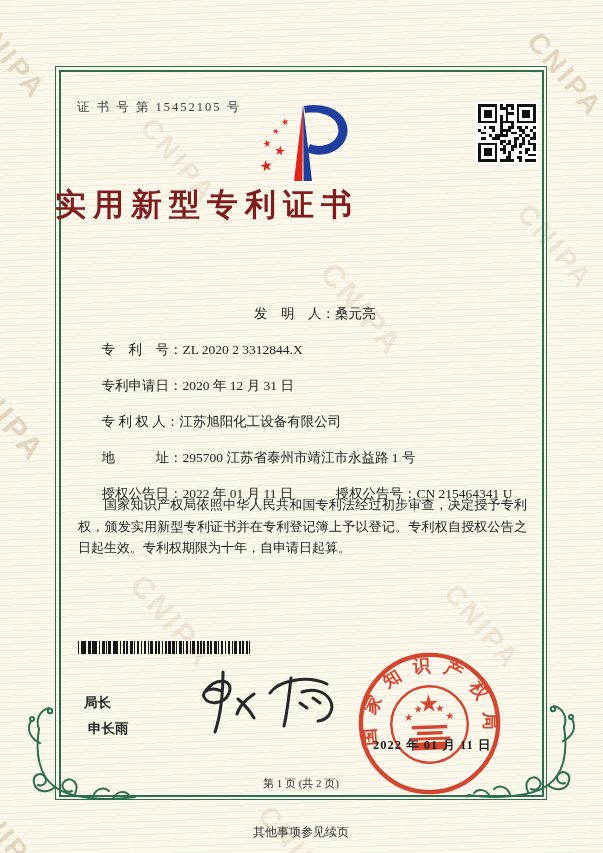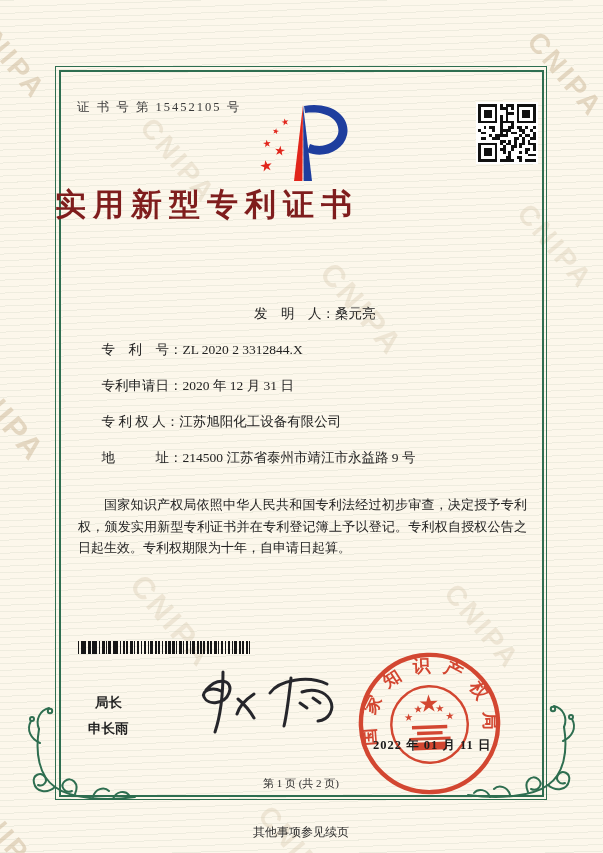--- a/index.html
+++ b/index.html
@@ -50,21 +50,21 @@
     text-align:justify;color:#232323;
   }
   .paras p{margin:0;text-indent:2em;}
   .barcode{
     left:78px;top:641px;width:172px;height:13px;
     background:
       repeating-linear-gradient(90deg,#161616 0 1.5px,transparent 1.5px 3.5px),
       repeating-linear-gradient(90deg,#161616 0 1px,transparent 1px 6px),
       repeating-linear-gradient(90deg,transparent 0 4px,#161616 4px 5.5px,transparent 5.5px 11px);
   }
-  .signer-title{left:95px;top:694px;font:600 13.5px "Liberation Sans",sans-serif;color:#222;}
+  .signer-title{left:84px;top:694px;font:600 13.5px "Liberation Sans",sans-serif;color:#222;}
   .signer-name{left:88px;top:720px;font:600 13.5px "Liberation Sans",sans-serif;color:#222;}
   .signature{left:178px;top:666px;width:172px;height:78px;}
   .signature path{stroke:#26262b;stroke-width:3;fill:none;stroke-linecap:round;stroke-linejoin:round;}
   .seal{left:356px;top:650px;width:147px;height:147px;opacity:.93;transform:rotate(-2deg);}
   .seal .red-stroke{stroke:var(--seal-red,#d03a24);fill:none;}
   .seal .red-fill{fill:var(--seal-red,#d03a24);}
   .seal text{font-family:"Liberation Sans",sans-serif;font-weight:700;}
   .seal-date{left:373px;top:737px;font-size:12.5px;font-weight:700;letter-spacing:1px;color:#1c1c1c;white-space:pre;z-index:4;}
   .page-info{left:55px;top:776px;width:492px;text-align:center;font-size:11px;color:#2e2e2e;white-space:pre;}
   .cont-note{left:55px;top:812px;width:492px;text-align:center;font-size:12px;color:#2e2e2e;white-space:pre;margin-top:12px;}
@@ -248,21 +248,24 @@
   <div class="abs field-row" style="top:325px;">
     <span class="flabel">专　利　号：</span><span class="fvalue">ZL 2020 2 3312844.X</span>
   </div>
   <div class="abs field-row" style="top:361px;">
     <span class="flabel">专利申请日：</span><span class="fvalue">2020 年 12 月 31 日</span>
   </div>
   <div class="abs field-row" style="top:397px;font-family:Liberation Serif, serif;">
     <span class="flabel">专 利 权 人：</span><span class="fvalue">江苏旭阳化工设备有限公司</span>
   </div>
   <div class="abs field-row" style="top:433px;">
-    <span class="flabel">地　　　址：</span><span class="fvalue">214500 江苏省泰州市靖江市永益路 9 号</span>
+    <span class="flabel">地　　　址：</span><span class="fvalue">295700 江苏省泰州市靖江市永益路 1 号</span>
+  </div>
+  <div class="abs field-row" style="top:469px;">
+    <span class="flabel">授权公告日：</span><span class="fvalue">2022 年 01 月 11 日</span><span class="pair2"><span class="flabel">授权公告号：</span><span class="fvalue">CN 215464341 U</span></span>
   </div>
 
   <div class="abs paras">
     <p>国家知识产权局依照中华人民共和国专利法经过初步审查，决定授予专利权，颁发实用新型专利证书并在专利登记簿上予以登记。专利权自授权公告之日起生效。专利权期限为十年，自申请日起算。</p>
   </div>
 
   <div class="abs barcode"></div>
 
   <div class="abs signer-title">局长</div>
   <div class="abs signer-name">申长雨</div>

